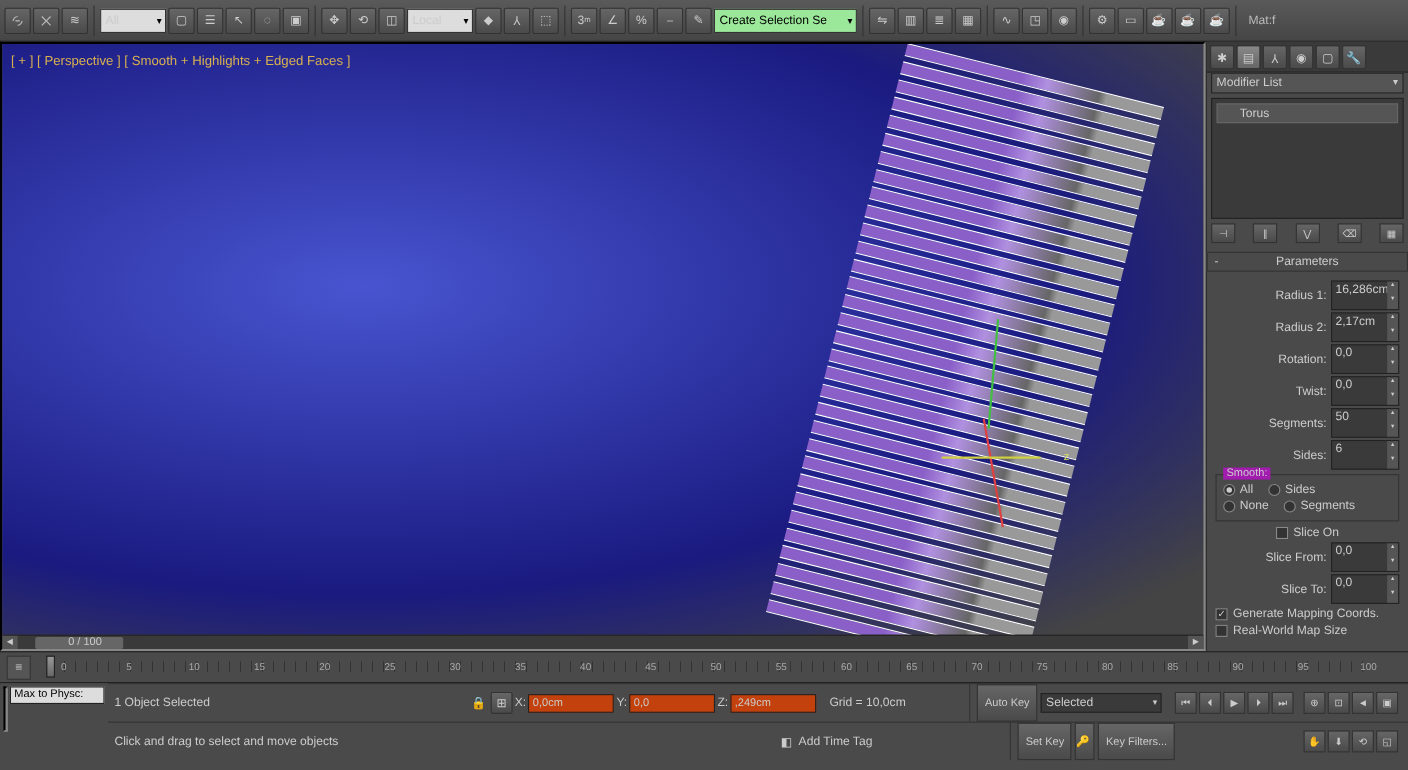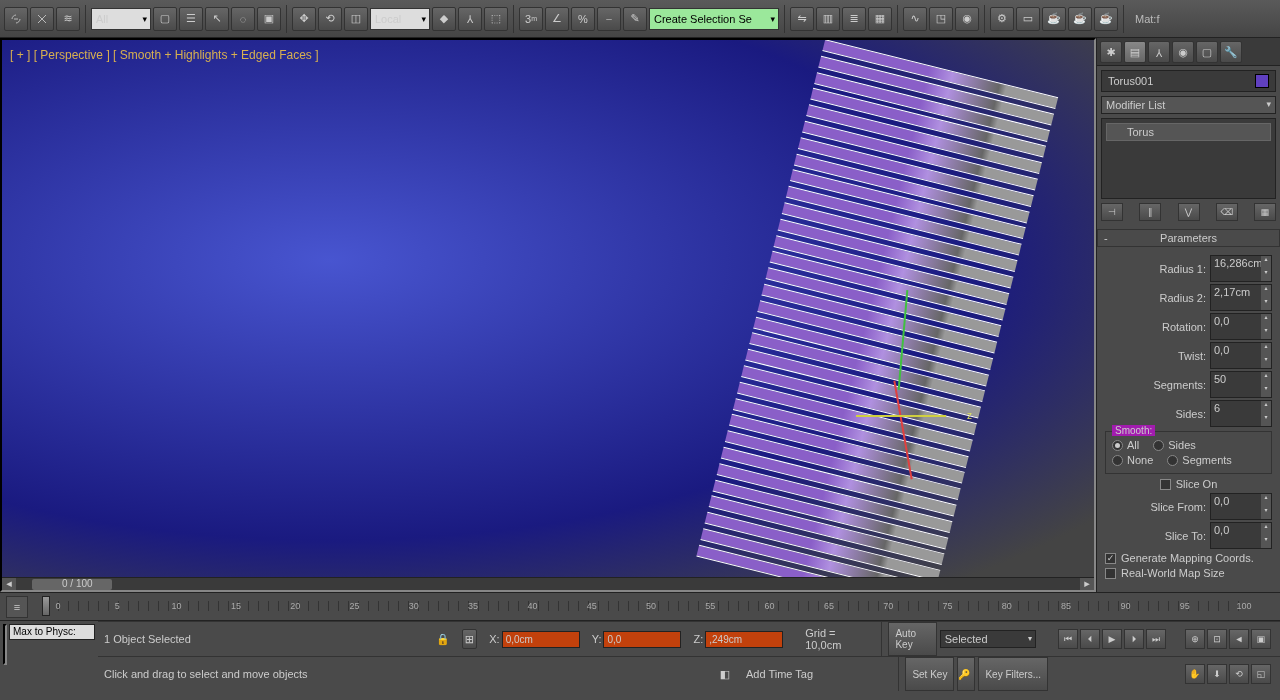--- a/index.html
+++ b/index.html
@@ -63,21 +63,21 @@
 .time-track { flex: 1; height: 20px; position: relative; margin: 0 30px; }
 .time-track .tick { position: absolute; bottom: 6px; font-size: 9px; color: #aaa; transform: translateX(-50%); }
 .time-track .ruler { position: absolute; left: 0; right: 0; top: 4px; height: 10px; background: repeating-linear-gradient(90deg, #333 0 1px, transparent 1px 10px); }
 .time-btn { width: 22px; height: 22px; background: #555; border: 1px solid #333; cursor:pointer;display:flex;align-items:center;justify-content:center;}
 .time-slider { position: absolute; left: 42px; top: 3px; width: 8px; height: 20px; background: linear-gradient(#999,#666); border:1px solid #222; cursor:pointer;}
 
 .status { height: 48px; background: #4a4a4a; border-top: 1px solid #222; display: flex; align-items: stretch; }
 .status-left { width: 98px; display:flex; flex-direction:row; gap:2px; padding:3px;}
 .status-left .box { flex:1; background: #888; border: 2px inset #333; }
 .status-mid { flex: 1; display: flex; flex-direction: column; }
-.status-row { flex: 1; display: flex; align-items: center; gap: 12px; padding: 0 6px; border-top: 1px solid #333; }
+.status-row { flex: 1; display: flex; align-items: center; gap: 2px; padding: 0 6px; border-top: 1px solid #333; }
 .coord { display: flex; align-items: center; gap: 2px; }
 .coord-input { width: 78px; height: 17px; background: #c2410c; border: 1px solid #222; padding: 0 3px; font-size: 10px; line-height:15px;}
 .lock { width: 18px; height: 18px; display:flex;align-items:center;justify-content:center; }
 .anim-ctrl { display: flex; align-items: center; gap: 3px; padding: 0 6px; border-left:1px solid #333;}
 .anim-btn { height: 34px; padding: 0 6px; background: linear-gradient(#666,#4a4a4a); border: 1px solid #333; cursor: pointer; font-size:10px;display:flex;align-items:center;}
 .anim-drop { width: 110px; height: 18px; background: #3a3a3a; border: 1px solid #222; padding: 0 16px 0 4px; position: relative; font-size:10px;line-height:16px;cursor:pointer;}
 .anim-drop::after { content:"▾"; position:absolute; right:3px; font-size:8px;}
 .playback { display: flex; gap: 2px; padding: 0 4px; align-items:center;}
 .play-btn { width: 20px; height: 20px; background: linear-gradient(#666,#4a4a4a); border: 1px solid #333; cursor:pointer;display:flex;align-items:center;justify-content:center;font-size:9px;}
 .nav-grid { display: grid; grid-template-columns: repeat(4, 20px); gap: 2px; padding: 3px; }
@@ -198,24 +198,20 @@
 
   <div class="panel">
     <div class="panel-tabs">
       <div class="ptab">✱</div>
       <div class="ptab active">▤</div>
       <div class="ptab">⅄</div>
       <div class="ptab">◉</div>
       <div class="ptab">▢</div>
       <div class="ptab">🔧</div>
     </div>
-    <div class="obj-name">
-      <span>Torus001</span>
-      <div class="obj-swatch"></div>
-    </div>
     <div class="mod-drop"><span>Modifier List</span></div>
     <div class="mod-stack">
       <div class="mod-item">Torus</div>
     </div>
     <div class="mod-btns">
       <div class="mbtn">⊣</div>
       <div class="mbtn">∥</div>
       <div class="mbtn">⋁</div>
       <div class="mbtn">⌫</div>
       <div class="mbtn">▦</div>

